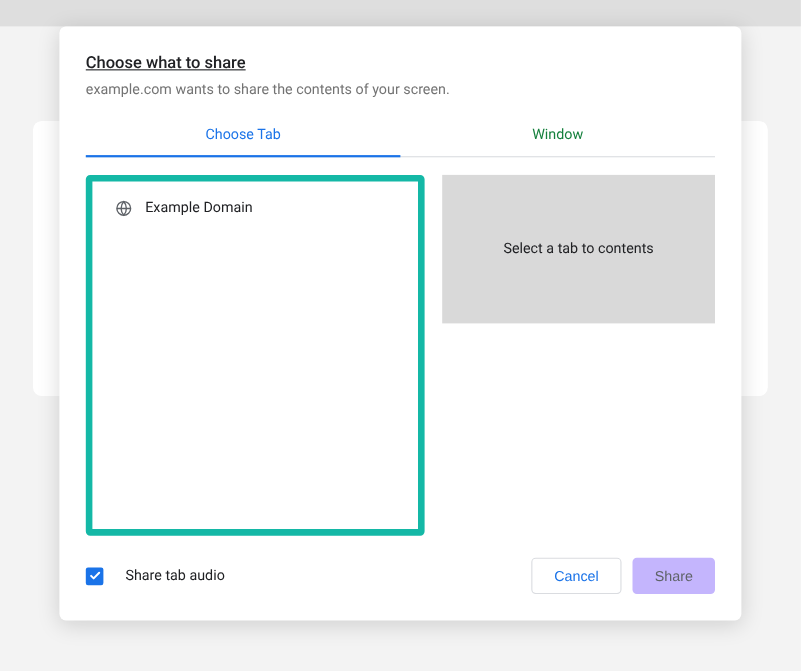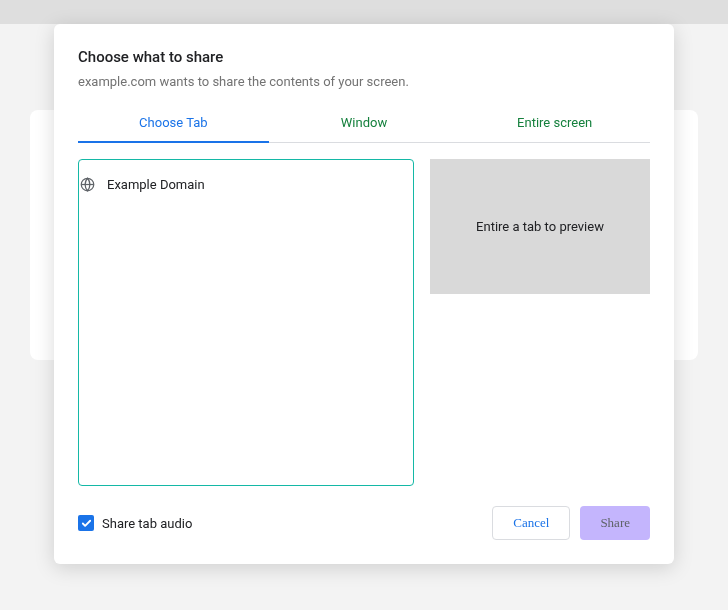--- a/index.html
+++ b/index.html
@@ -37,20 +37,21 @@
       box-shadow: 0 4px 20px rgba(0,0,0,0.15);
       padding: 24px;
       display: flex;
       flex-direction: column;
     }
     .dialog-title {
       font-size: 15px;
       font-weight: 500;
       color: #202124;
       margin-bottom: 8px;
+      text-decoration: underline;
     }
     .dialog-subtitle {
       font-size: 13px;
       color: #737373;
       margin-bottom: 16px;
     }
     .tabs {
       display: flex;
       border-bottom: 1px solid #dadce0;
       margin-bottom: 16px;
@@ -73,24 +74,24 @@
       left: 0; right: 0; bottom: -1px;
       height: 2px;
       background: #1a73e8;
     }
     .content-area {
       display: flex;
       gap: 16px;
       flex: 1;
     }
     .tab-list {
-      width: 336px;
-      border: 1px solid #14b8a6;
+      width: 308px;
+      border: 6px solid #14b8a6;
       border-radius: 4px;
-      padding: 12px 0;
+      padding: 12px 20px;
     }
     .tab-item {
       display: flex;
       align-items: center;
       gap: 12px;
       font-size: 13px;
       color: #202124;
       padding: 4px 0;
     }
     .globe-icon {
@@ -111,21 +112,21 @@
       color: #202124;
     }
     .footer {
       display: flex;
       align-items: center;
       margin-top: 20px;
     }
     .checkbox-wrap {
       display: flex;
       align-items: center;
-      gap: 8px;
+      gap: 20px;
     }
     .checkbox {
       width: 16px;
       height: 16px;
       background: #1a73e8;
       border-radius: 2px;
       display: flex;
       align-items: center;
       justify-content: center;
       cursor: pointer;
@@ -140,21 +141,21 @@
       display: flex;
       gap: 10px;
     }
     .btn {
       font-size: 13px;
       padding: 8px 20px;
       border-radius: 4px;
       cursor: pointer;
       border: none;
       background: none;
-      font-family: Liberation Serif, serif;
+      font-family: Liberation Sans, sans-serif;
     }
     .btn-cancel {
       color: #1a73e8;
       border: 1px solid #dadce0;
       background: #fff;
     }
     .btn-share {
       color: #5f6368;
       background: #c4b5fd;
     }
@@ -165,38 +166,37 @@
 <div class="top-bar"></div>
 <div class="bg-panel"></div>
 
 <div class="dialog">
   <div class="dialog-title">Choose what to share</div>
   <div class="dialog-subtitle">example.com wants to share the contents of your screen.</div>
 
   <div class="tabs">
     <div class="tab active">Choose Tab</div>
     <div class="tab">Window</div>
-    <div class="tab">Entire screen</div>
   </div>
 
   <div class="content-area">
     <div class="tab-list">
       <div class="tab-item">
         <span class="globe-icon">
           <svg width="15" height="15" viewBox="0 0 24 24" fill="none" stroke="#5f6368" stroke-width="2">
             <circle cx="12" cy="12" r="10"></circle>
             <line x1="2" y1="12" x2="22" y2="12"></line>
             <path d="M12 2a15 15 0 0 1 0 20a15 15 0 0 1 0-20z"></path>
           </svg>
         </span>
         <span>Example Domain</span>
       </div>
     </div>
     <div class="preview">
-      <span>Entire a tab to preview</span>
+      <span>Select a tab to contents</span>
     </div>
   </div>
 
   <div class="footer">
     <div class="checkbox-wrap">
       <div class="checkbox">
         <svg width="11" height="11" viewBox="0 0 24 24" fill="none" stroke="#fff" stroke-width="4" stroke-linecap="round" stroke-linejoin="round">
           <polyline points="20 6 9 17 4 12"></polyline>
         </svg>
       </div>

